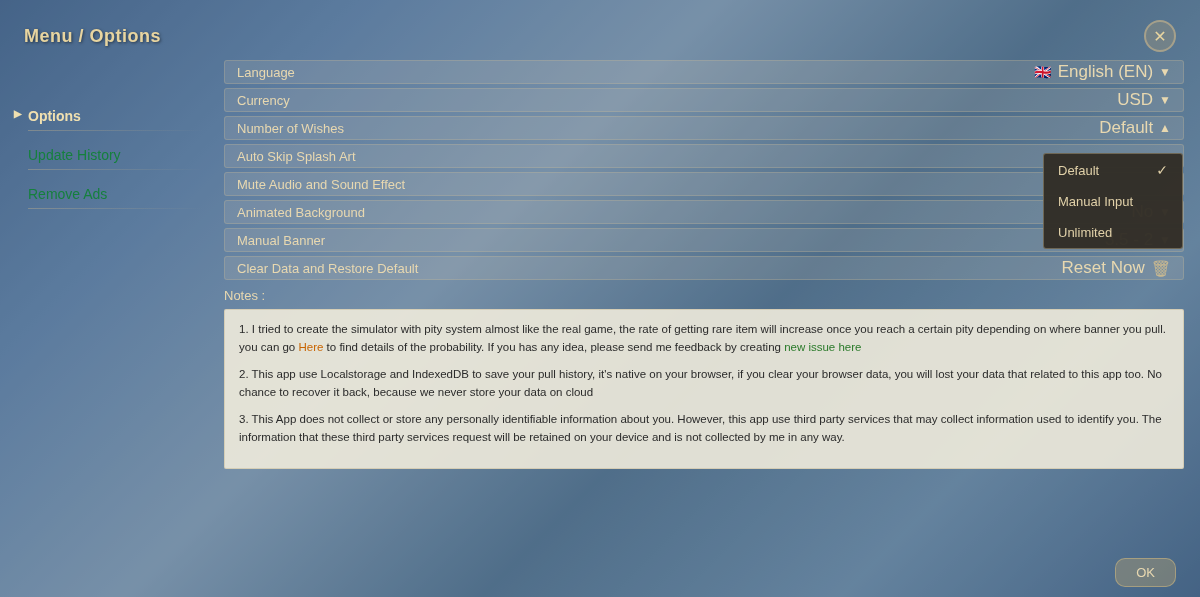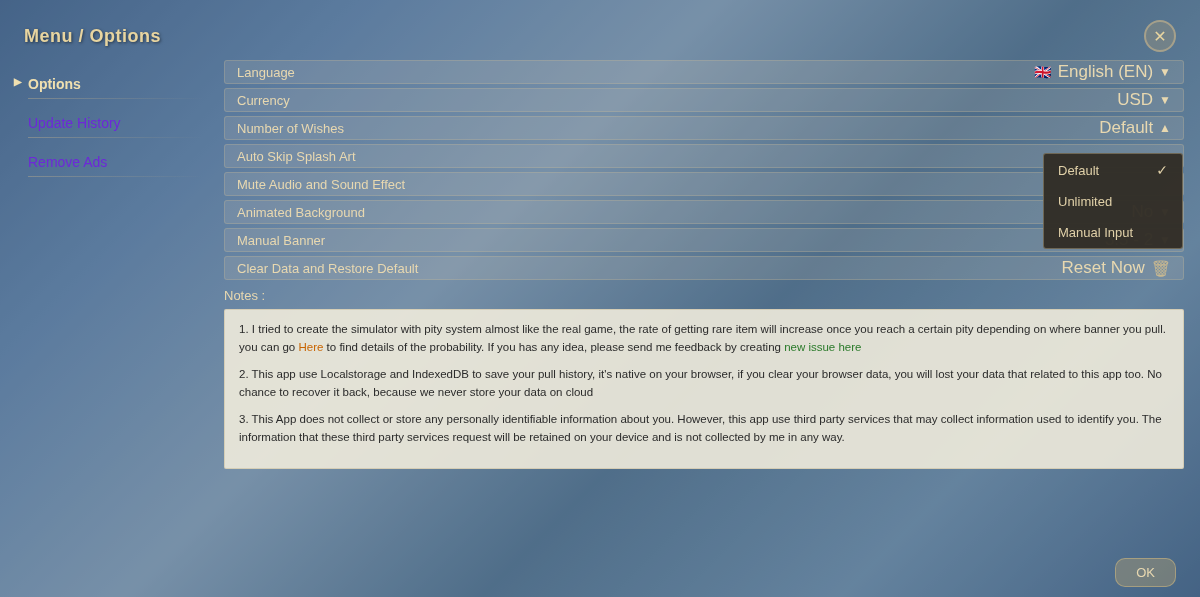--- a/index.html
+++ b/index.html
@@ -73,28 +73,29 @@
     
     .sidebar {
       width: 200px;
       flex-shrink: 0;
       padding-top: 8px;
     }
 
     .sidebar-item {
       padding: 8px 12px;
       cursor: pointer;
-      color: #6d28d9;
+      color: #15803d;
       font-size: 14px;
       position: relative;
     }
 
     .sidebar-item.active {
       color: #f0e0b0;
       font-weight: 600;
+      margin-top: 32px;
     }
 
     .sidebar-item.active::before {
       content: '▶';
       position: absolute;
       left: -2px;
       font-size: 10px;
       color: #f0e0b0;
     }
 
@@ -301,24 +302,24 @@
           <span class="setting-value-text">Default</span>
           <span class="dropdown-arrow">▲</span>
         </div>
 
         <div class="dropdown-menu">
           <div class="dropdown-menu-item selected">
             <span>Default</span>
             <span class="check-mark">✓</span>
           </div>
           <div class="dropdown-menu-item">
+            <span>Manual Input</span>
+          </div>
+          <div class="dropdown-menu-item">
             <span>Unlimited</span>
-          </div>
-          <div class="dropdown-menu-item">
-            <span>Manual Input</span>
           </div>
         </div>
       </div>
 
       <div class="setting-row">
         <span class="setting-label">Auto Skip Splash Art</span>
         <div class="setting-value">
         </div>
       </div>
 

